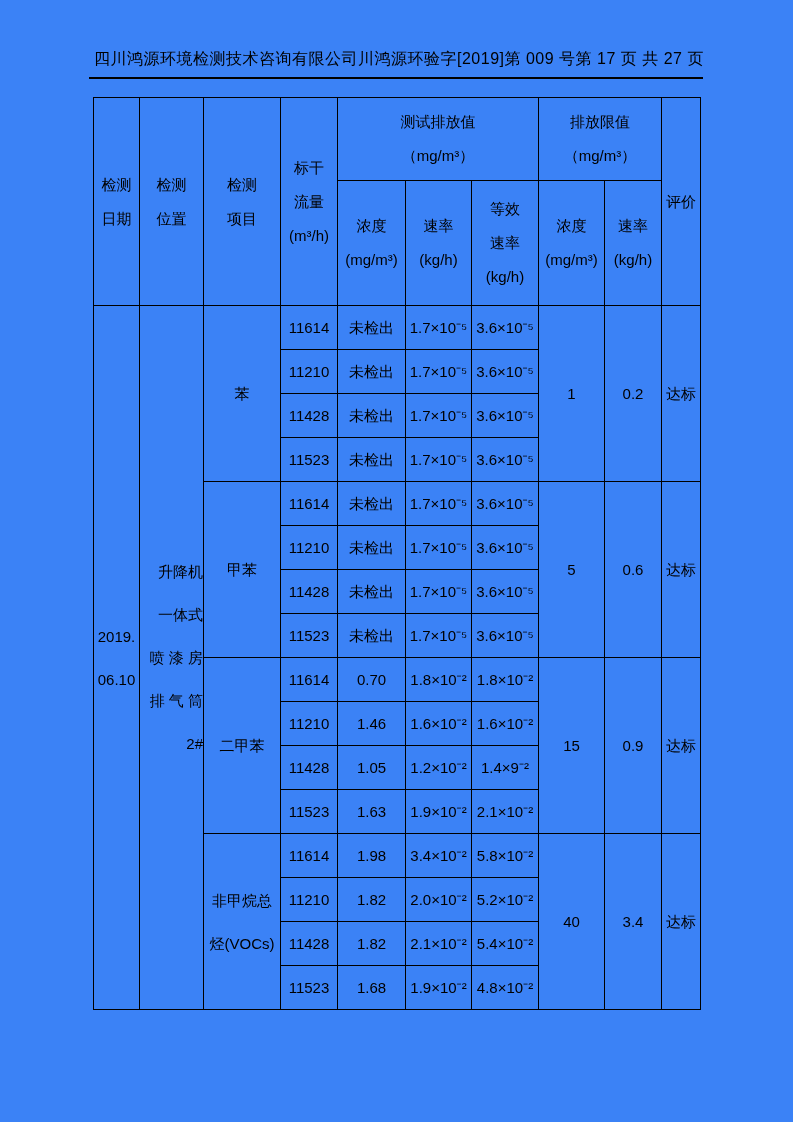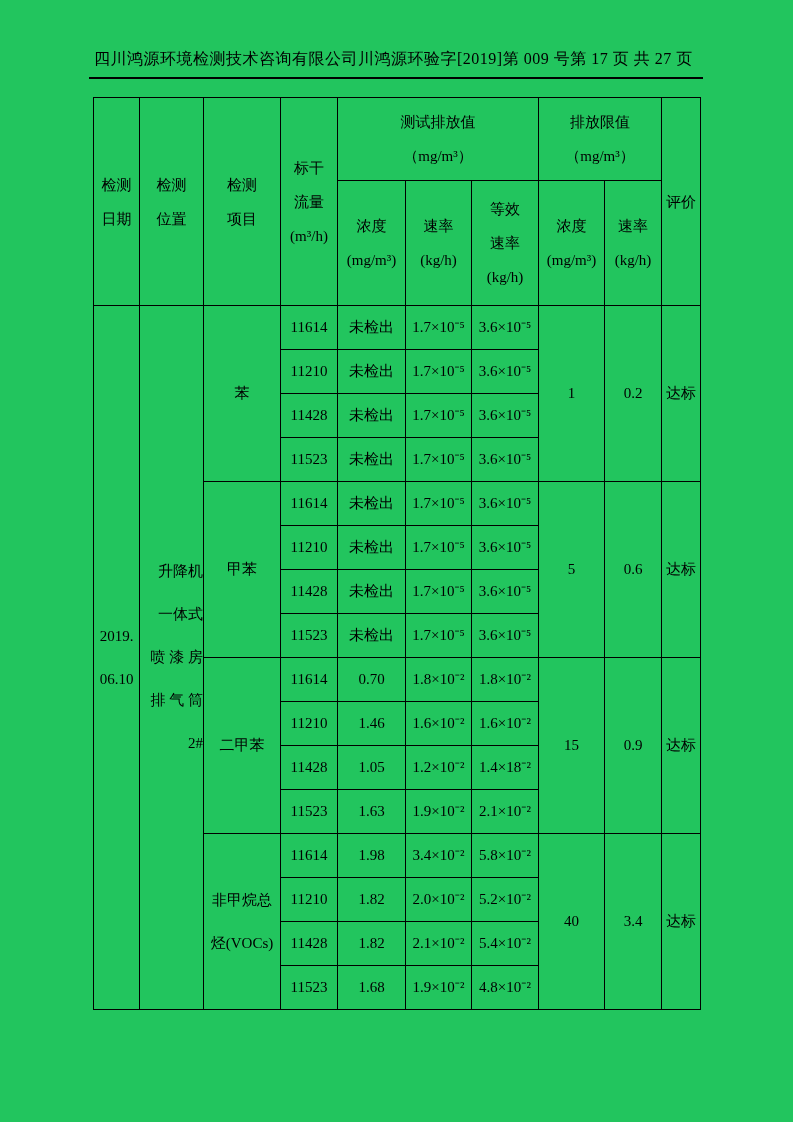--- a/index.html
+++ b/index.html
@@ -1,21 +1,21 @@
 <!DOCTYPE html>
 <html><head>
 <meta charset="utf-8">
 <style>
   * { margin:0; padding:0; box-sizing:border-box; }
   html,body { background:#e8e8e8; }
   .page {
     position:relative;
     width:793px; height:1122px;
-    background:#22c55e;
-    font-family:Liberation Serif, serif;
+    background:#3b82f6;
+    font-family:Liberation Sans, sans-serif;
     color:#000;
     overflow:hidden;
     margin:0 auto;
   }
   .doc-header {
     position:absolute; left:94px; top:49px; width:582px;
     display:flex; justify-content:space-between; align-items:baseline;
     font-size:16px; letter-spacing:0.5px; white-space:nowrap;
   }
   .header-rule {
@@ -184,21 +184,21 @@
     <tr class="brow">
       <td class="cd">11210</td>
       <td class="cd">1.46</td>
       <td class="cd">1.6×10⁻²</td>
       <td class="cd">1.6×10⁻²</td>
     </tr>
     <tr class="brow">
       <td class="cd">11428</td>
       <td class="cd">1.05</td>
       <td class="cd">1.2×10⁻²</td>
-      <td class="cd">1.4×18⁻²</td>
+      <td class="cd">1.4×9⁻²</td>
     </tr>
     <tr class="brow">
       <td class="cd">11523</td>
       <td class="cd">1.63</td>
       <td class="cd">1.9×10⁻²</td>
       <td class="cd">2.1×10⁻²</td>
     </tr>
 
     <tr class="brow">
       <td class="cd" rowspan="4">非甲烷总

